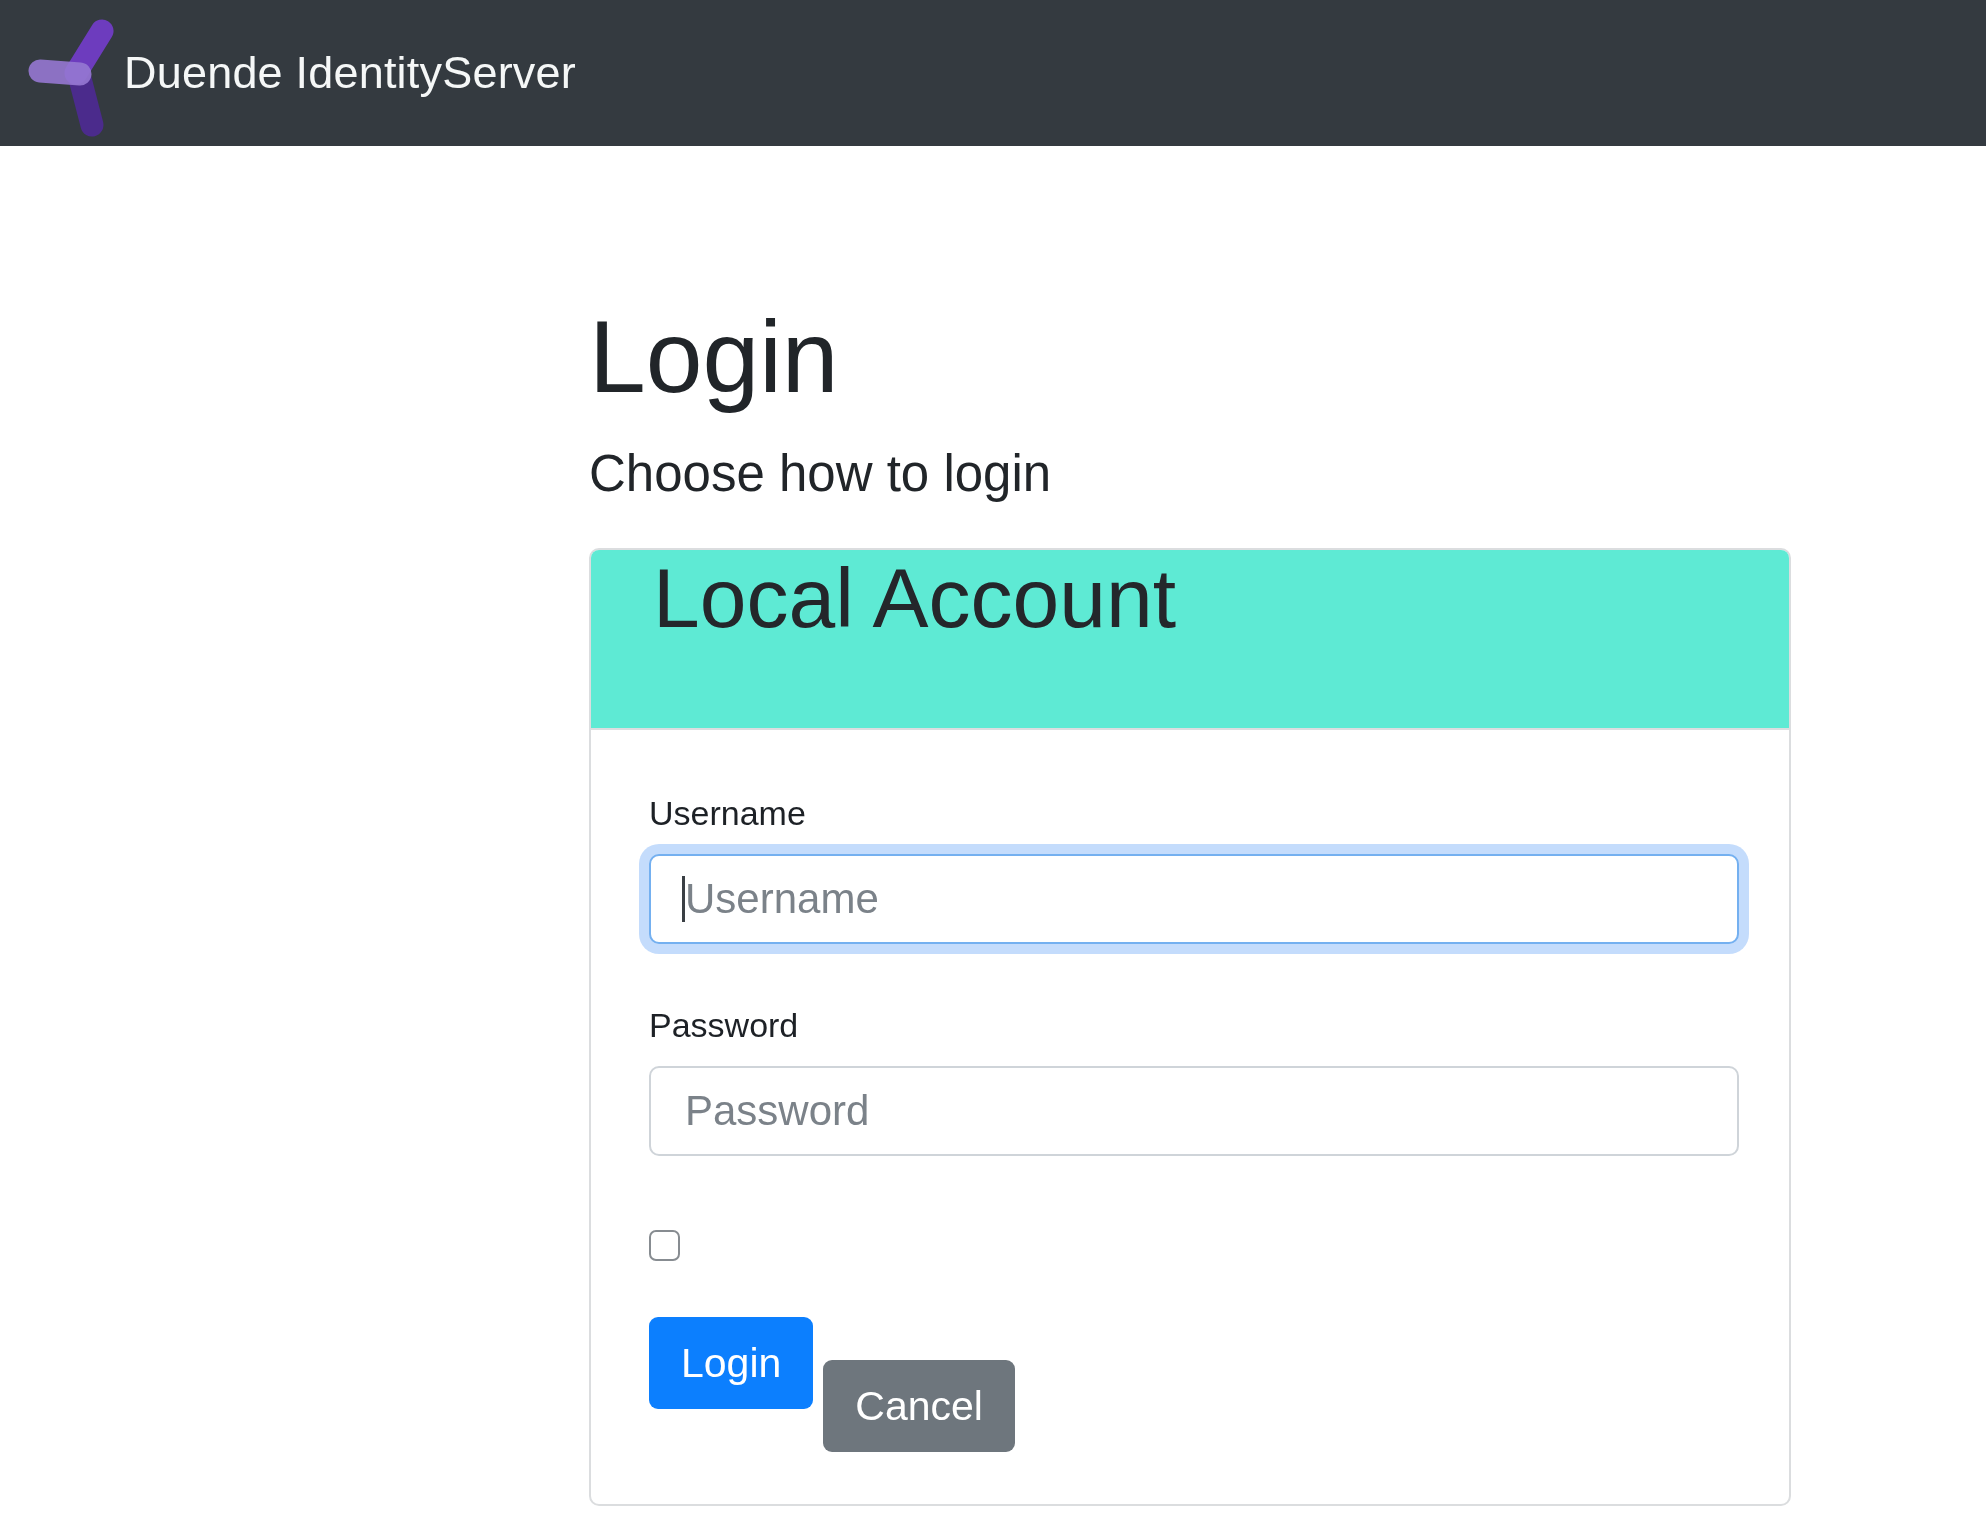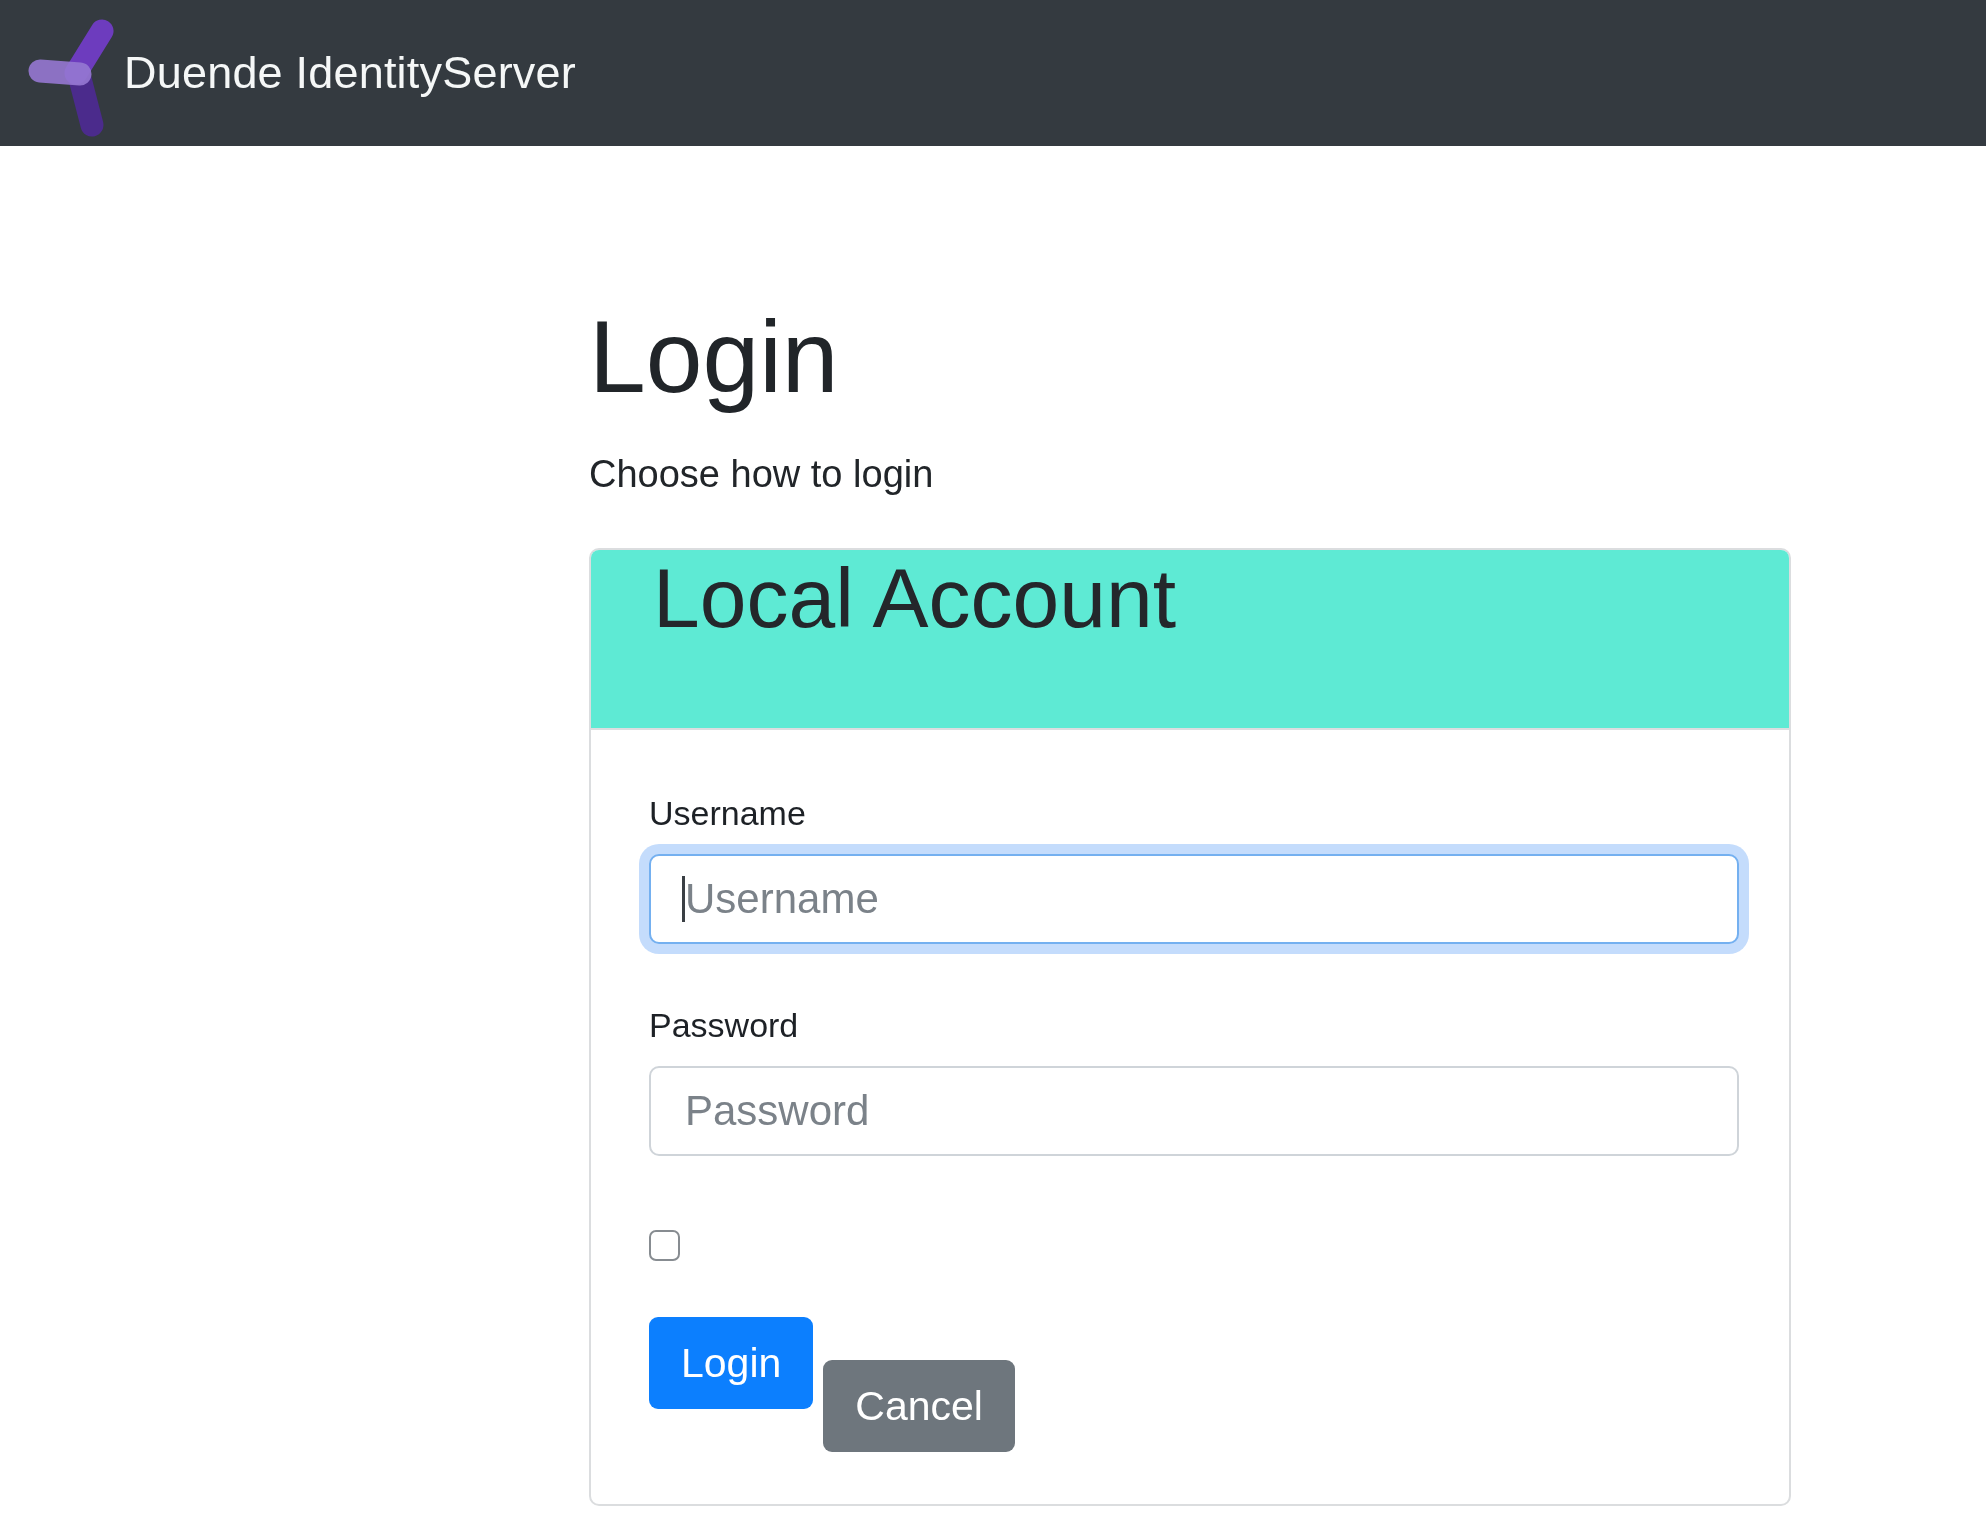--- a/index.html
+++ b/index.html
@@ -36,21 +36,21 @@
   }
   h1.page-title {
     margin-top: 150px;
     font-size: 102px;
     font-weight: 500;
     line-height: 1.2;
     color: #212529;
   }
   p.page-subtitle {
     margin-top: 26px;
-    font-size: 38px;
+    font-size: 51px;
     line-height: 60px;
     color: #212529;
   }
 
   
   .card {
     margin-top: 44px;
     width: 100%;
     background: #ffffff;
     border: 2px solid #dbdddf;

